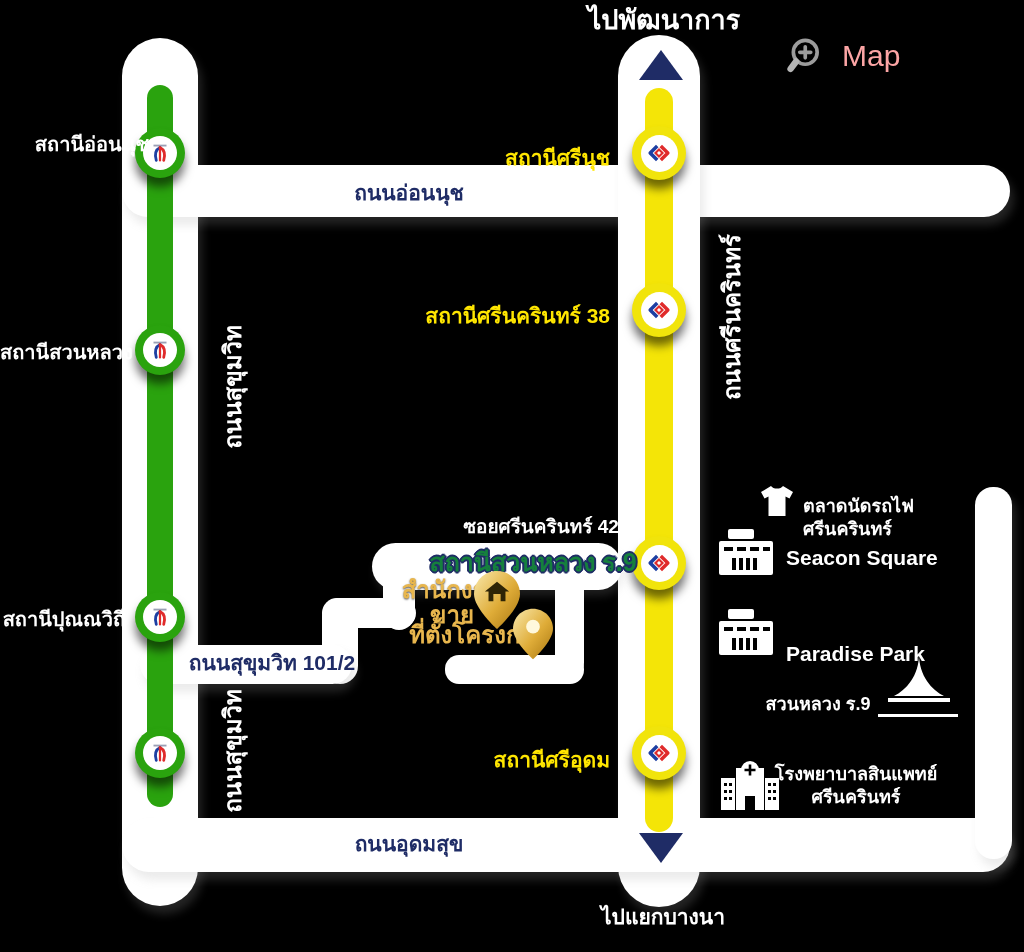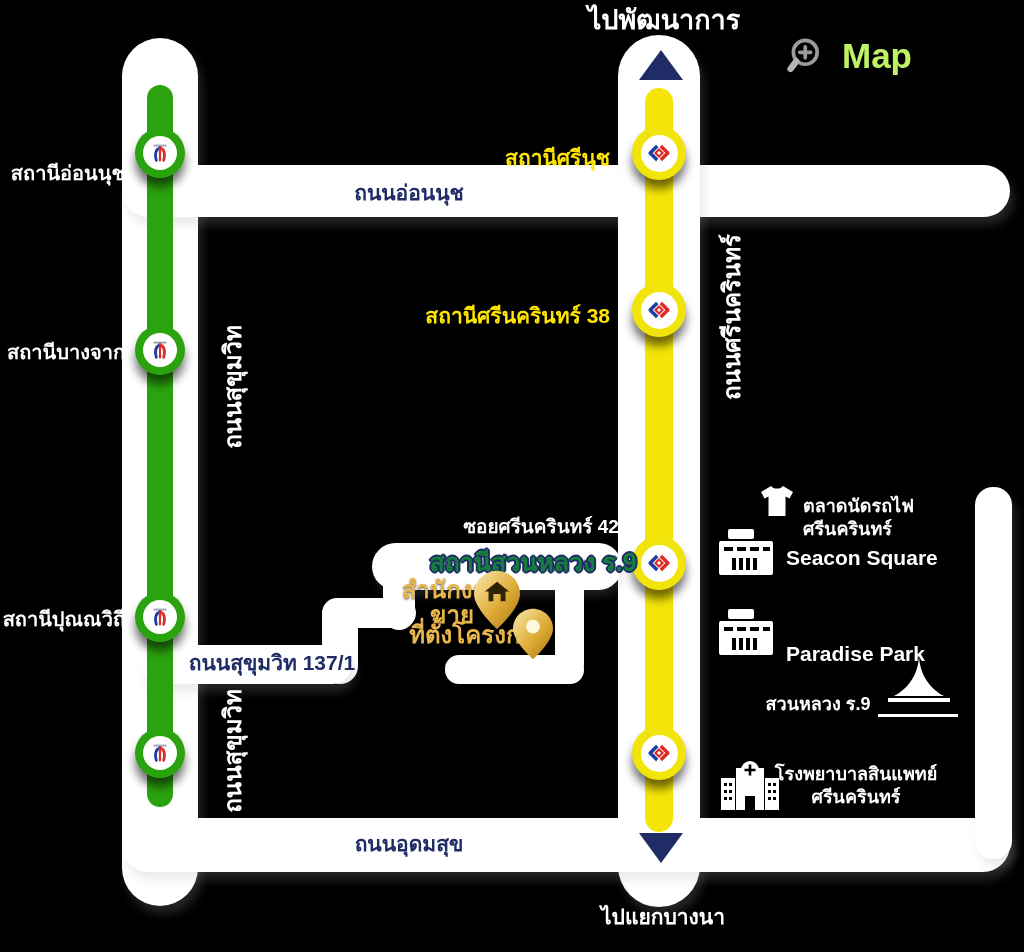--- a/index.html
+++ b/index.html
@@ -34,21 +34,21 @@
   .st-yellow .st-inner{width:37px;height:37px;}
   #stg1{left:135px;top:128px;} #stg2{left:135px;top:325px;}
   #stg3{left:135px;top:592px;} #stg4{left:135px;top:728px;}
   #sty1{left:632px;top:126px;} #sty2{left:632px;top:283px;}
   #sty3{left:632px;top:536px;} #sty4{left:632px;top:726px;}
   
   .lbl{position:absolute;font-weight:bold;white-space:nowrap;z-index:6;}
   .center{transform:translate(-50%,-50%);}
   .vert{transform:translate(-50%,-50%) rotate(-90deg);}
   .glabel{color:#fff;font-size:20px;left:0;width:125px;text-align:right;}
-  #lg1{top:157px;} #lg2{top:336px;} #lg3{top:603px;} #lg4{top:740px;}
+  #lg1{top:128px;padding-left:24px;} #lg2{top:336px;} #lg3{top:603px;} #lg4{top:740px;}
   .ylabel{color:#ffe600;font-size:21px;left:395px;width:215px;text-align:right;}
   #ly1{top:141px;} #ly2{top:299px;} #ly4{top:743px;}
   #lb-suanluang{left:533px;top:562px;color:#15803d;font-size:25px;
     text-shadow:-2px 0 0 #1f2c66,2px 0 0 #1f2c66,0 -2px 0 #1f2c66,0 2px 0 #1f2c66,
                 -1px -1px 0 #1f2c66,1px 1px 0 #1f2c66,-1px 1px 0 #1f2c66,1px -1px 0 #1f2c66;}
   #lb-soi42{left:541px;top:526px;color:#fff;font-size:19px;}
   .nlabel{color:#1f2c66;font-size:21px;}
   #lb-onnut{left:409px;top:192px;} #lb-101{left:272px;top:662px;} #lb-udomsuk{left:409px;top:843px;}
   .vlabel{color:#fff;font-size:24px;}
   #lb-skv1{left:232px;top:387px;} #lb-skv2{left:232px;top:751px;} #lb-srn{left:731px;top:317px;}
@@ -66,21 +66,21 @@
   #pj-office{left:452px;top:602px;font-size:24px;line-height:25px;text-align:center;}
   #pj-site{left:478px;top:634px;font-size:24px;}
   
   .tri{position:absolute;width:0;height:0;z-index:6;}
   #arrow-up{left:639px;top:50px;border-left:22px solid transparent;border-right:22px solid transparent;
             border-bottom:30px solid #1f2c66;}
   #arrow-down{left:639px;top:833px;border-left:22px solid transparent;border-right:22px solid transparent;
             border-top:30px solid #1f2c66;}
   
   #map-ctl{left:786px;top:34px;display:flex;align-items:center;gap:12px;z-index:7;cursor:pointer;}
-  #map-ctl span{color:#bef264;font-size:35px;font-weight:bold;}
+  #map-ctl span{color:#fca5a5;font-size:30px;font-weight:normal;}
   
   .icon{position:absolute;z-index:6;}
   #ic-tshirt{left:758px;top:484px;}
   #ic-store1{left:716px;top:528px;}
   #ic-store2{left:716px;top:608px;}
   #ic-monument{left:878px;top:654px;}
   #ic-hospital{left:720px;top:758px;}
   #pin-house{left:474px;top:570px;z-index:7;}
   #pin-dot{left:513px;top:608px;z-index:7;}
 </style>
@@ -180,29 +180,30 @@
     <div class="st-inner">
       <svg width="30" height="30" viewBox="0 0 34 34">
           <path d="M15 9 L7 17 L15 25" stroke="#1d3fa2" stroke-width="4" fill="none" stroke-linejoin="round"></path>
           <path d="M19 9 L27 17 L19 25" stroke="#e02b2b" stroke-width="4" fill="none" stroke-linejoin="round"></path>
           <path d="M17 13 l4 4 l-4 4 l-4 -4 z" stroke="#e02b2b" stroke-width="2.4" fill="none"></path>
         </svg>
     </div>
   </div>
 
   <div class="lbl glabel" id="lg1">สถานีอ่อนนุช</div>
-  <div class="lbl glabel" id="lg2">สถานีบางจาก</div>
+  <div class="lbl glabel" id="lg2">สถานีสวนหลวง</div>
   <div class="lbl glabel" id="lg3">สถานีปุณณวิถี</div>
 
   <div class="lbl ylabel" id="ly1">สถานีศรีนุช</div>
   <div class="lbl ylabel" id="ly2">สถานีศรีนครินทร์ 38</div>
   <div class="lbl center" id="lb-suanluang">สถานีสวนหลวง ร.9</div>
+  <div class="lbl ylabel" id="ly4">สถานีศรีอุดม</div>
 
   <div class="lbl nlabel center" id="lb-onnut">ถนนอ่อนนุช</div>
-  <div class="lbl nlabel center" id="lb-101">ถนนสุขุมวิท 137/1</div>
+  <div class="lbl nlabel center" id="lb-101">ถนนสุขุมวิท 101/2</div>
   <div class="lbl nlabel center" id="lb-udomsuk">ถนนอุดมสุข</div>
   <div class="lbl center" id="lb-soi42" style="color:#fff;font-size:19px;">ซอยศรีนครินทร์ 42</div>
   <div class="lbl vlabel vert" id="lb-skv1">ถนนสุขุมวิท</div>
   <div class="lbl vlabel vert" id="lb-skv2">ถนนสุขุมวิท</div>
   <div class="lbl vlabel vert" id="lb-srn">ถนนศรีนครินทร์</div>
 
   <div class="lbl center" id="lb-dir-top">ไปพัฒนาการ</div>
   <div class="lbl center" id="lb-dir-bottom">ไปแยกบางนา</div>
 
   <div class="abs" id="map-ctl">

